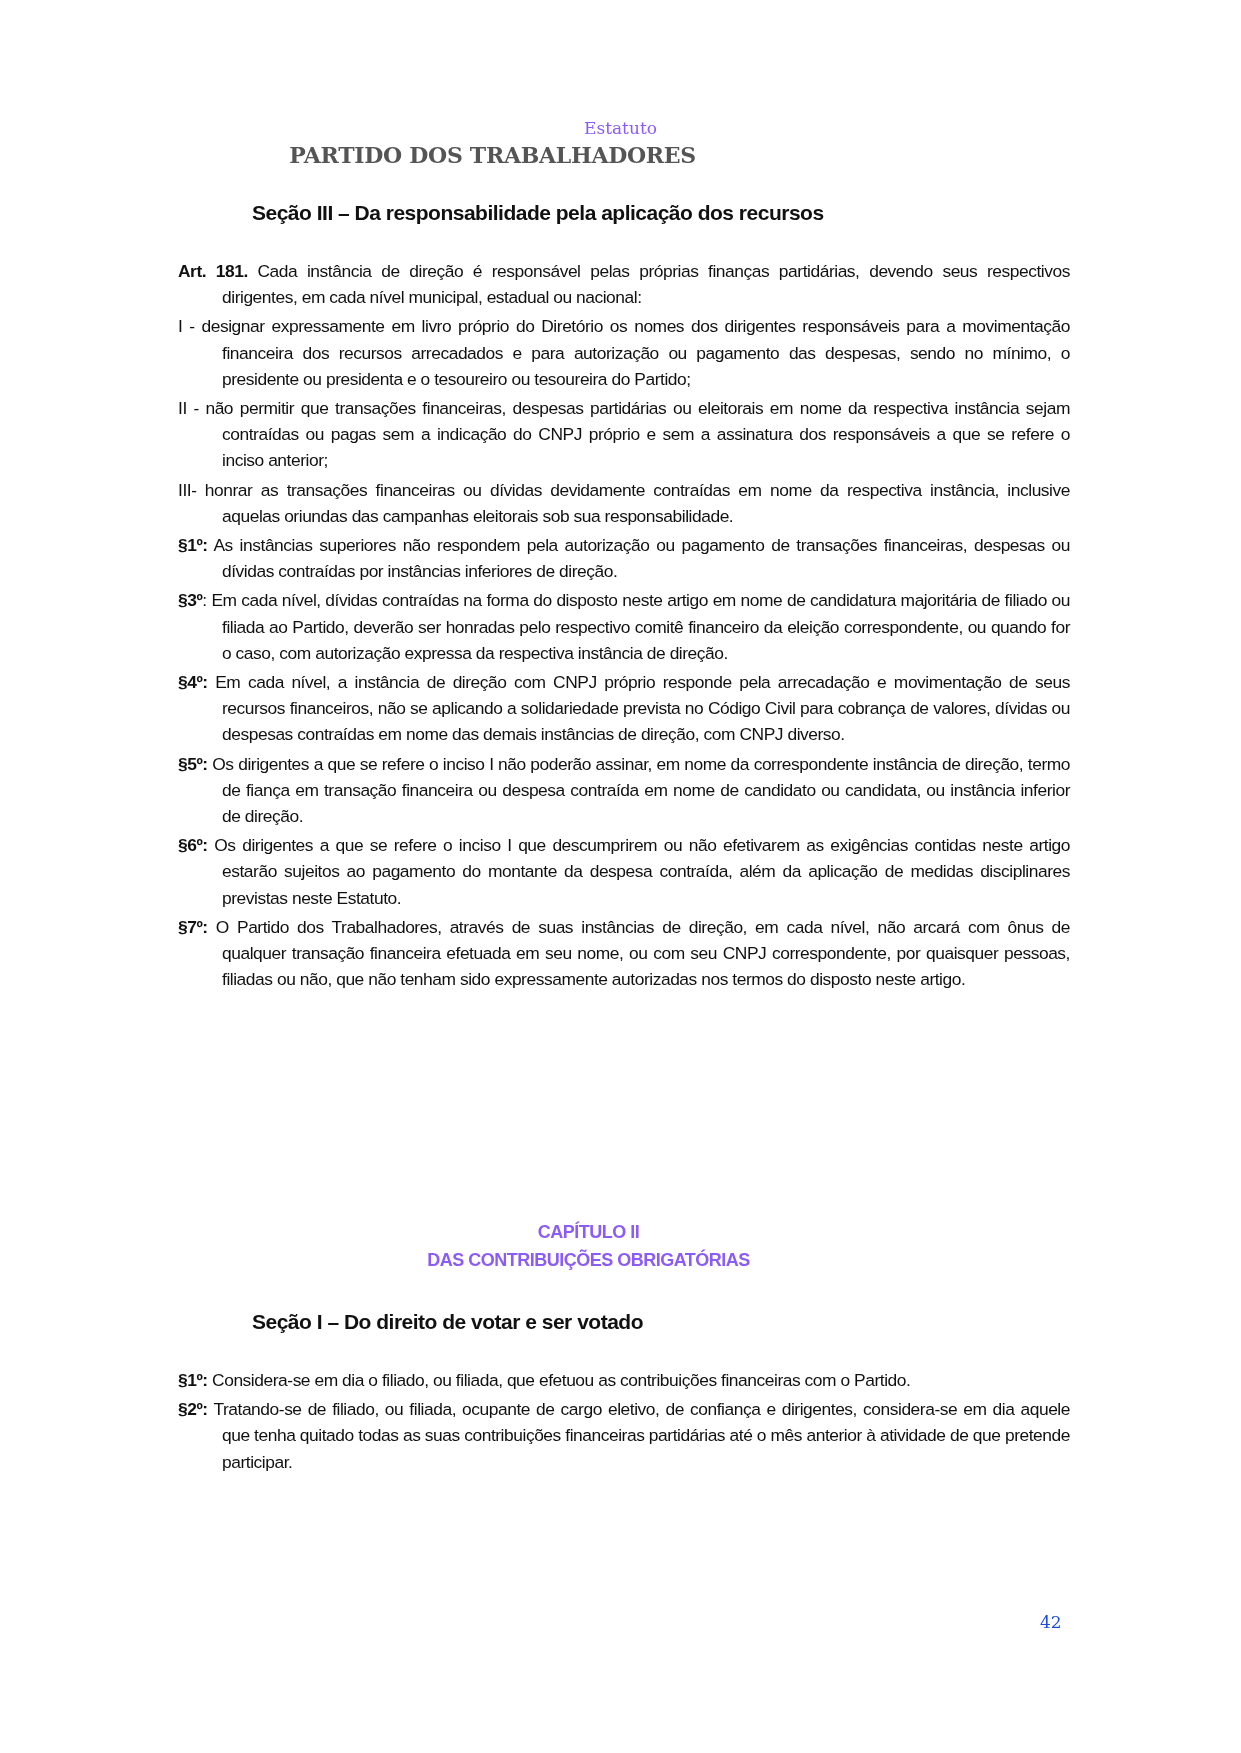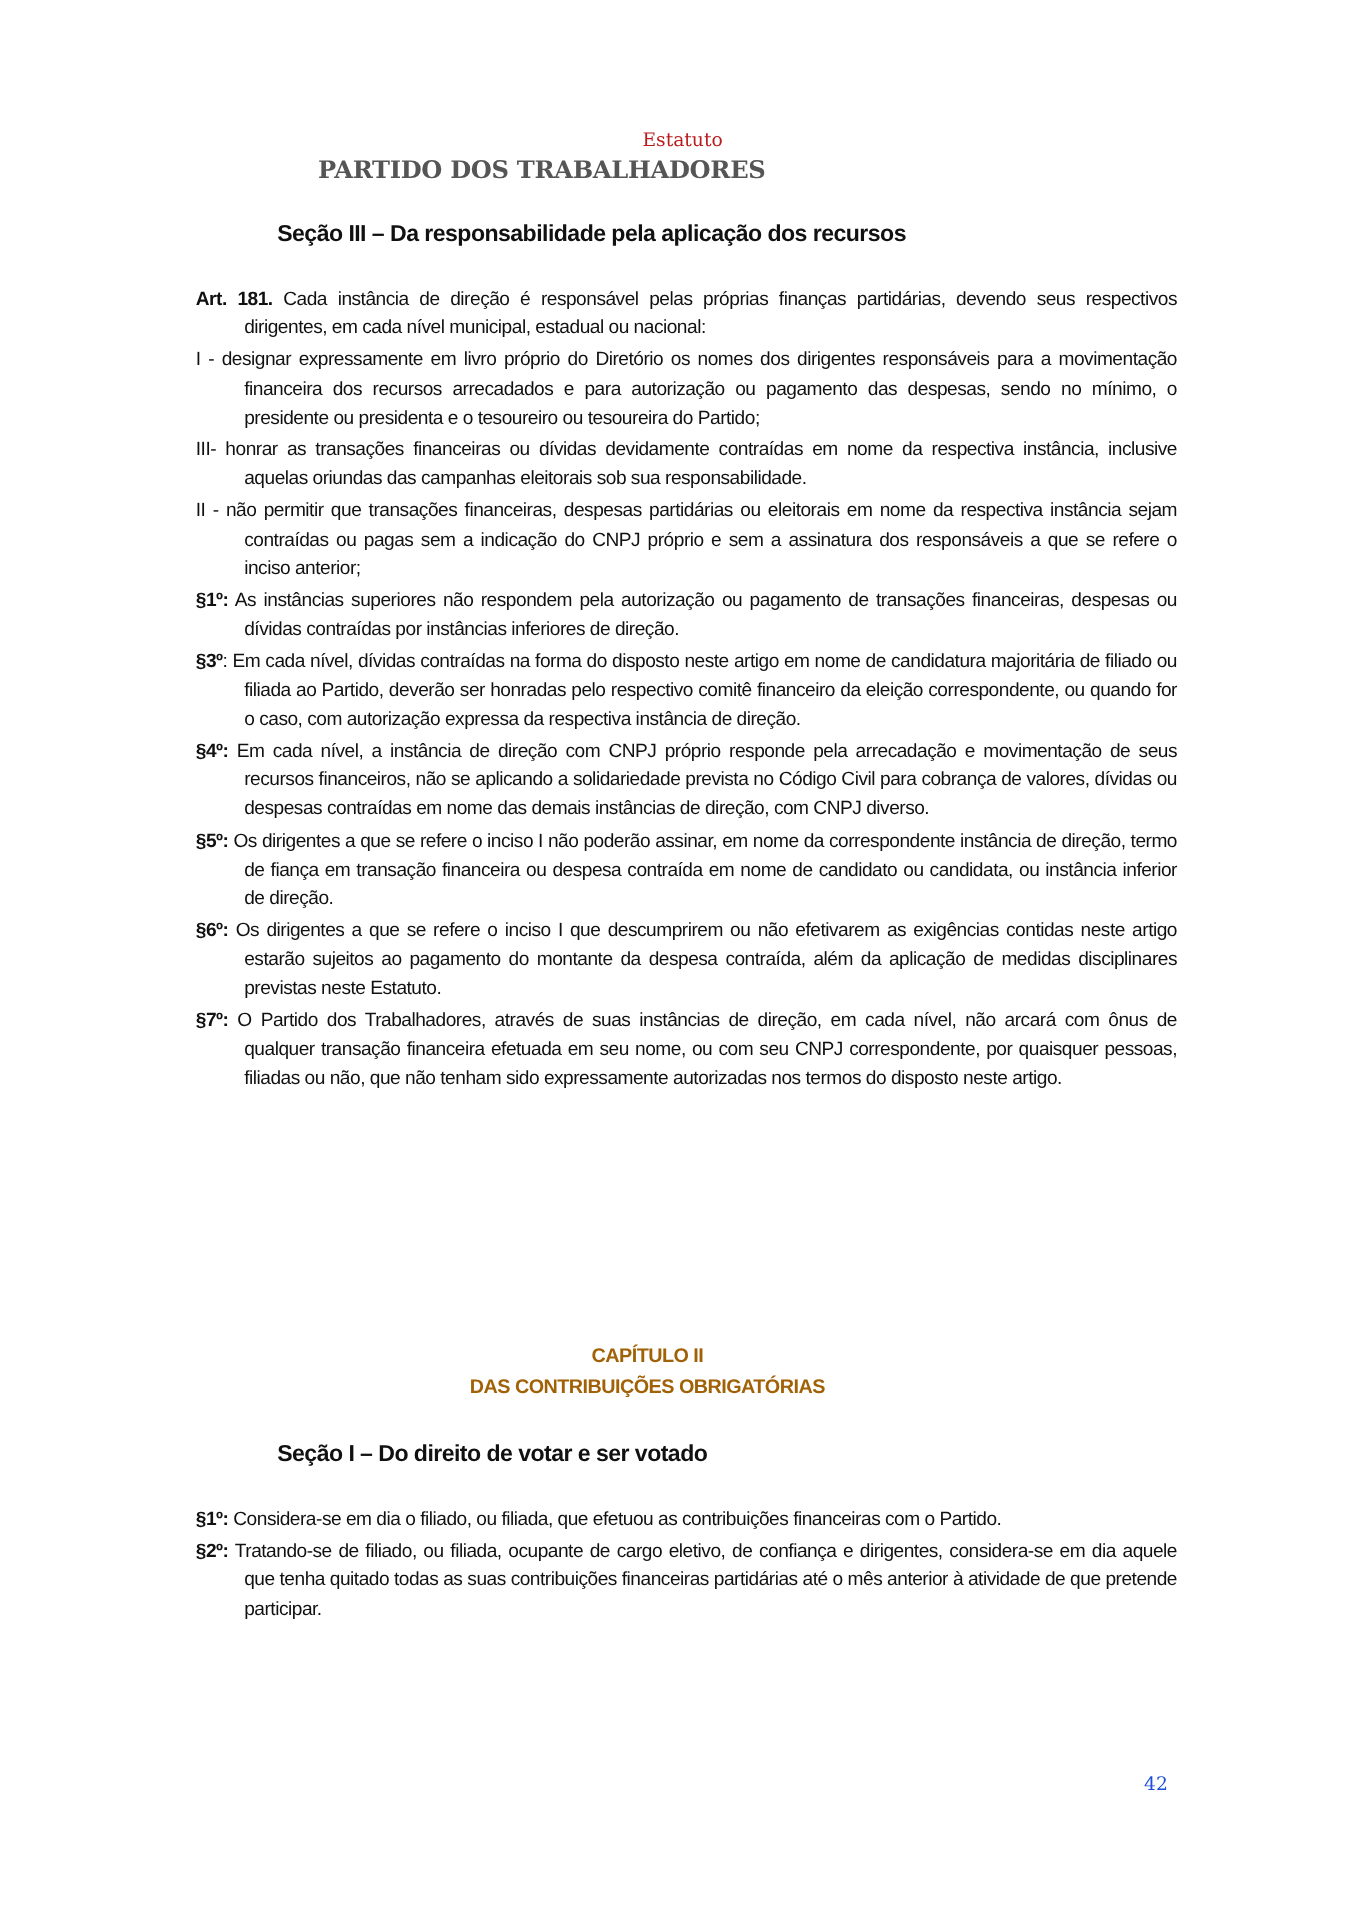--- a/index.html
+++ b/index.html
@@ -1,20 +1,20 @@
 <!DOCTYPE html>
 <html><head>
 <meta charset="utf-8">
 <style>
   html, body { margin: 0; padding: 0; background: #ffffff; }
   body { width: 1241px; height: 1753px; position: relative; overflow: hidden; }
   .page { position: absolute; left: 0; top: 0; width: 1241px; height: 1753px; background: #fff; }
   .hdr-sub {
     position: absolute; left: 0; width: 1241px; top: 118px; text-align: center;
-    font-family: "DejaVu Serif", serif; font-size: 17px; color: #b91c1c;
+    font-family: "DejaVu Serif", serif; font-size: 17px; color: #8b5cf6;
   }
   .hdr-title {
     position: absolute; left: 0; width: 985px; top: 142px; text-align: center;
     font-family: "DejaVu Serif", serif; font-size: 22px; font-weight: bold; color: #555;
     letter-spacing: -0.3px;
   }
   .body {
     position: absolute; left: 178px; width: 892px;
     font-family: "Liberation Sans Narrow", "Liberation Sans", sans-serif;
     font-size: 17.4px; line-height: 26.2px; color: #111;
@@ -22,42 +22,42 @@
   }
   .sec {
     position: absolute; left: 252px;
     font-family: "Liberation Sans", sans-serif; font-size: 21px; font-weight: bold; color: #111;
     letter-spacing: -0.5px;
   }
   .para { margin: 0 0 3px 0; padding-left: 44px; text-indent: -44px; letter-spacing: -0.45px; }
   .lbl { font-weight: bold; }
   .chap {
     position: absolute; left: 0; width: 1177px; text-align: center;
-    font-family: "Liberation Sans", sans-serif; font-size: 18px; font-weight: bold; color: #a16207;
+    font-family: "Liberation Sans", sans-serif; font-size: 18px; font-weight: bold; color: #8b5cf6;
     line-height: 28px; letter-spacing: -0.5px;
   }
   .pgnum {
     position: absolute; left: 1040px; top: 1612px;
     font-family: "DejaVu Serif", serif; font-size: 17px; color: #1d4ed8;
   }
 </style>
 </head>
 <body>
 
 <div class="page">
   <div class="hdr-sub">Estatuto</div>
   <div class="hdr-title">PARTIDO DOS TRABALHADORES</div>
 
   <div class="sec" style="top:201px;">Seção III – Da responsabilidade pela aplicação dos recursos</div>
 
   <div class="body" style="top:258px;" id="sec1">
       <p class="para"><span class="lbl">Art. 181.</span><span> Cada instância de direção é responsável pelas próprias finanças partidárias, devendo seus respectivos dirigentes, em cada nível municipal, estadual ou nacional:</span></p>
       <p class="para"><span class="lbl"></span><span>I - designar expressamente em livro próprio do Diretório os nomes dos dirigentes responsáveis para a movimentação financeira dos recursos arrecadados e para autorização ou pagamento das despesas, sendo no mínimo, o presidente ou presidenta e o tesoureiro ou tesoureira do Partido;</span></p>
+      <p class="para"><span class="lbl"></span><span>II - não permitir que transações financeiras, despesas partidárias ou eleitorais em nome da respectiva instância sejam contraídas ou pagas sem a indicação do CNPJ próprio e sem a assinatura dos responsáveis a que se refere o inciso anterior;</span></p>
       <p class="para"><span class="lbl"></span><span>III- honrar as transações financeiras ou dívidas devidamente contraídas em nome da respectiva instância, inclusive aquelas oriundas das campanhas eleitorais sob sua responsabilidade.</span></p>
-      <p class="para"><span class="lbl"></span><span>II - não permitir que transações financeiras, despesas partidárias ou eleitorais em nome da respectiva instância sejam contraídas ou pagas sem a indicação do CNPJ próprio e sem a assinatura dos responsáveis a que se refere o inciso anterior;</span></p>
       <p class="para"><span class="lbl">§1º:</span><span> As instâncias superiores não respondem pela autorização ou pagamento de transações financeiras, despesas ou dívidas contraídas por instâncias inferiores de direção.</span></p>
       <p class="para"><span class="lbl">§3º</span><span>: Em cada nível, dívidas contraídas na forma do disposto neste artigo em nome de candidatura majoritária de filiado ou filiada ao Partido, deverão ser honradas pelo respectivo comitê financeiro da eleição correspondente, ou quando for o caso, com autorização expressa da respectiva instância de direção.</span></p>
       <p class="para"><span class="lbl">§4º:</span><span> Em cada nível, a instância de direção com CNPJ próprio responde pela arrecadação e movimentação de seus recursos financeiros, não se aplicando a solidariedade prevista no Código Civil para cobrança de valores, dívidas ou despesas contraídas em nome das demais instâncias de direção, com CNPJ diverso.</span></p>
       <p class="para"><span class="lbl">§5º:</span><span> Os dirigentes a que se refere o inciso I não poderão assinar, em nome da correspondente instância de direção, termo de fiança em transação financeira ou despesa contraída em nome de candidato ou candidata, ou instância inferior de direção.</span></p>
       <p class="para"><span class="lbl">§6º:</span><span> Os dirigentes a que se refere o inciso I que descumprirem ou não efetivarem as exigências contidas neste artigo estarão sujeitos ao pagamento do montante da despesa contraída, além da aplicação de medidas disciplinares previstas neste Estatuto.</span></p>
       <p class="para"><span class="lbl">§7º:</span><span> O Partido dos Trabalhadores, através de suas instâncias de direção, em cada nível, não arcará com ônus de qualquer transação financeira efetuada em seu nome, ou com seu CNPJ correspondente, por quaisquer pessoas, filiadas ou não, que não tenham sido expressamente autorizadas nos termos do disposto neste artigo.</span></p>
     </div>
 
   <div class="chap" style="top:1218px;">CAPÍTULO II</div>
   <div class="chap" style="top:1246px;">DAS CONTRIBUIÇÕES OBRIGATÓRIAS</div>

